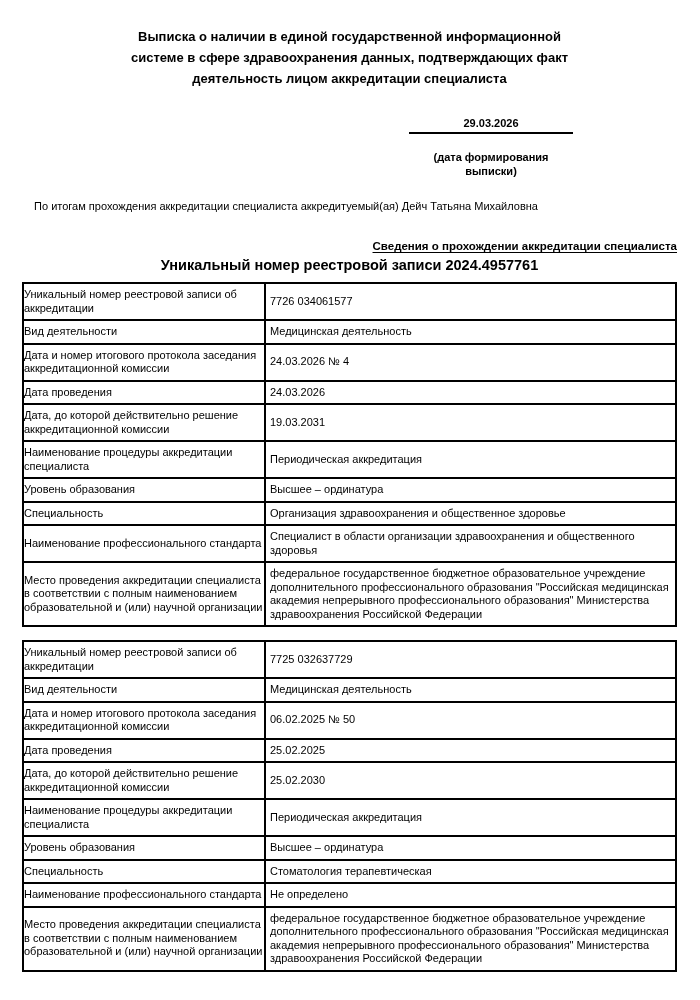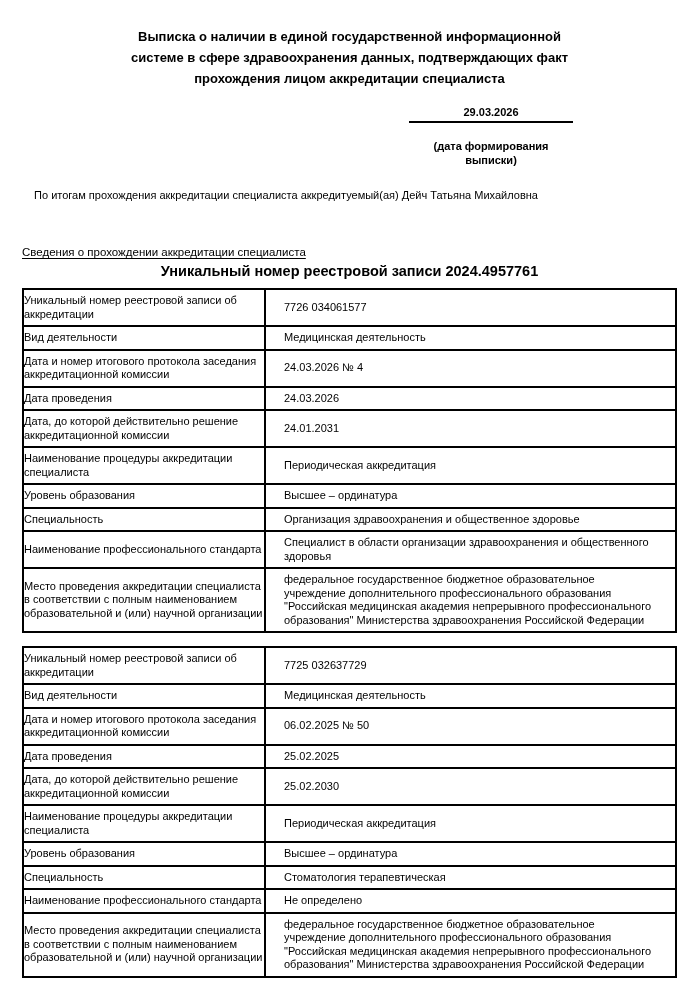--- a/index.html
+++ b/index.html
@@ -20,21 +20,21 @@
     padding: 26px 23px 0 22px;
   }
   .doc-title {
     text-align: center;
     font-weight: bold;
     font-size: 13px;
     line-height: 21px;
   }
   .date-block {
     width: 164px;
-    margin: 16px 104px 0 auto;
+    margin: 27px 104px 0 auto;
     text-align: center;
     font-weight: bold;
     font-size: 11px;
     line-height: 14px;
   }
   .date-value {
     padding-bottom: 2px;
     border-bottom: 2px solid #000;
   }
   .date-caption {
@@ -46,23 +46,23 @@
     line-height: 18px;
   }
   .intro-line1 {
     text-align: center;
     margin-right: 127px;
   }
   .intro-line2 {
     text-align: center;
   }
   .section-heading {
-    margin-top: 42px;
-    text-align: left;
-    font-weight: normal;
+    margin-top: 25px;
+    text-align: right;
+    font-weight: bold;
     font-size: 11.5px;
     text-decoration: underline;
     text-underline-offset: 2px;
   }
   .registry-heading {
     margin-top: 5px;
     text-align: center;
     font-weight: bold;
     font-size: 14.5px;
   }
@@ -80,32 +80,32 @@
     font-size: 11px;
     line-height: 13.5px;
     vertical-align: middle;
     word-wrap: break-word;
   }
   td.label-cell {
     width: 240px;
     padding: 4px 0;
   }
   td.value-cell {
-    padding: 4px 18px;
+    padding: 4px 4px;
   }
 </style>
 </head>
 <body>
 
 <div class="page">
 
   <div class="doc-title">
     <div>Выписка о наличии в единой государственной информационной</div>
     <div>системе в сфере здравоохранения данных, подтверждающих факт</div>
-    <div>прохождения лицом аккредитации специалиста</div>
+    <div>деятельность лицом аккредитации специалиста</div>
   </div>
 
   <div class="date-block">
     <div class="date-value">29.03.2026</div>
     <div class="date-caption">(дата формирования выписки)</div>
   </div>
 
   <div class="intro">
     <div class="intro-line1">По итогам прохождения аккредитации специалиста аккредитуемый(ая) Дейч Татьяна Михайловна</div>
   </div>
@@ -132,21 +132,21 @@
           <td class="value-cell">24.03.2026 № 4</td>
         </tr>
 
         <tr>
           <td class="label-cell">Дата проведения</td>
           <td class="value-cell">24.03.2026</td>
         </tr>
 
         <tr>
           <td class="label-cell">Дата, до которой действительно решение аккредитационной комиссии</td>
-          <td class="value-cell">24.01.2031</td>
+          <td class="value-cell">19.03.2031</td>
         </tr>
 
         <tr>
           <td class="label-cell">Наименование процедуры аккредитации специалиста</td>
           <td class="value-cell">Периодическая аккредитация</td>
         </tr>
 
         <tr>
           <td class="label-cell">Уровень образования</td>
           <td class="value-cell">Высшее – ординатура</td>

